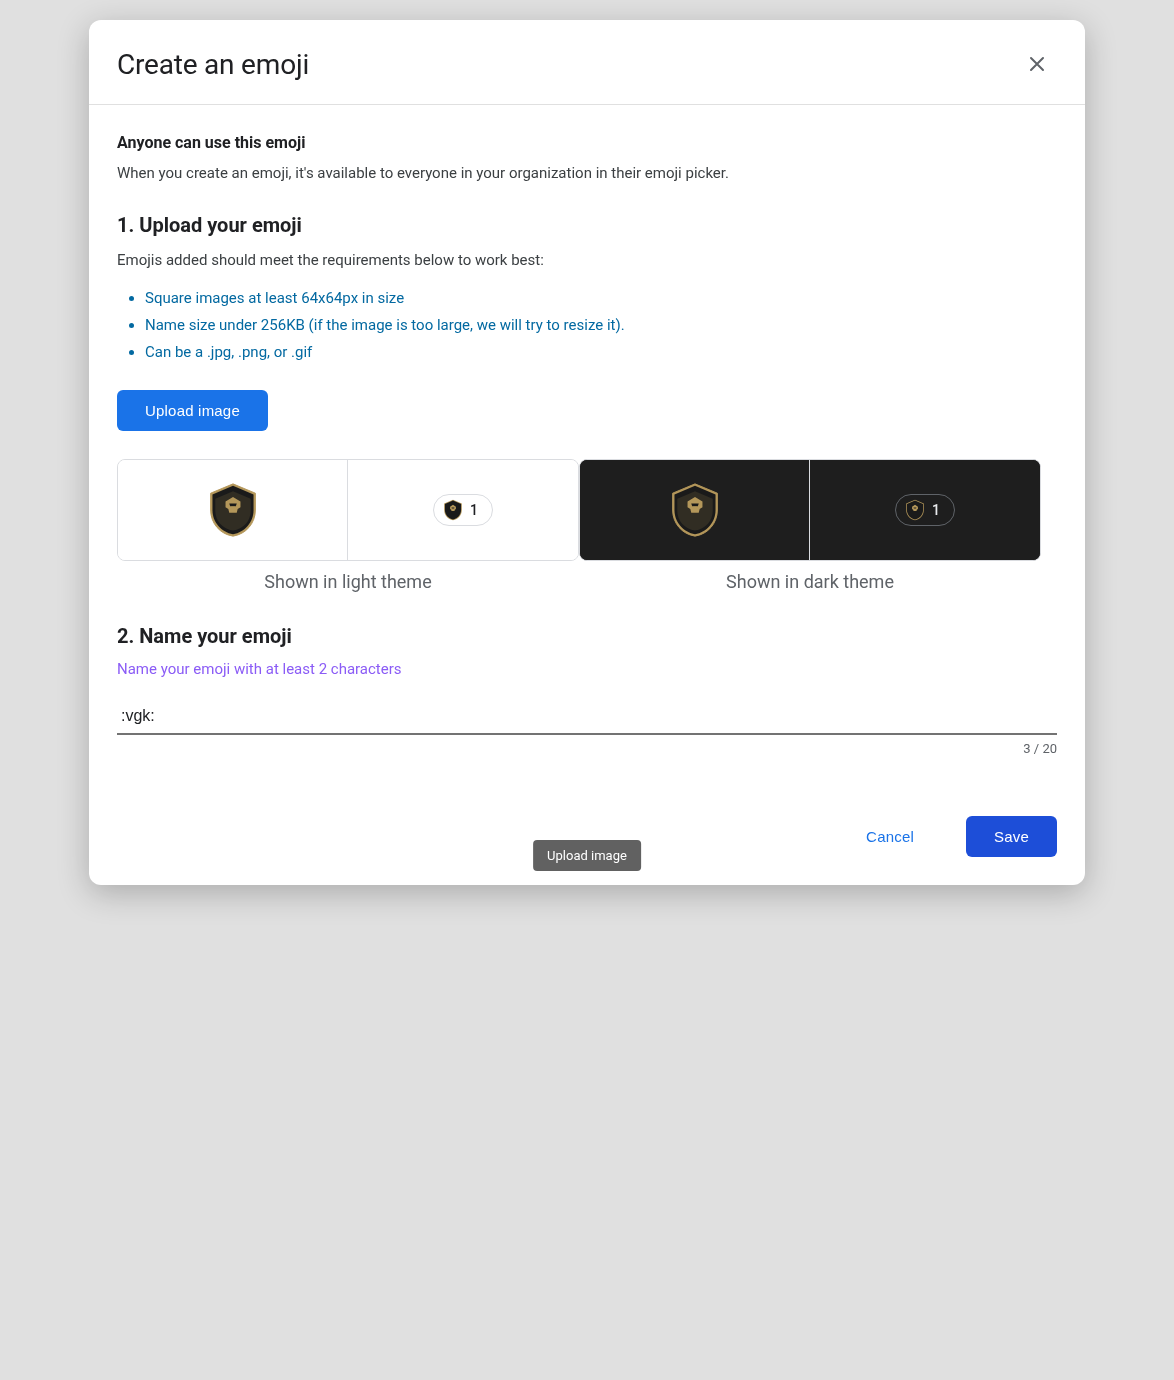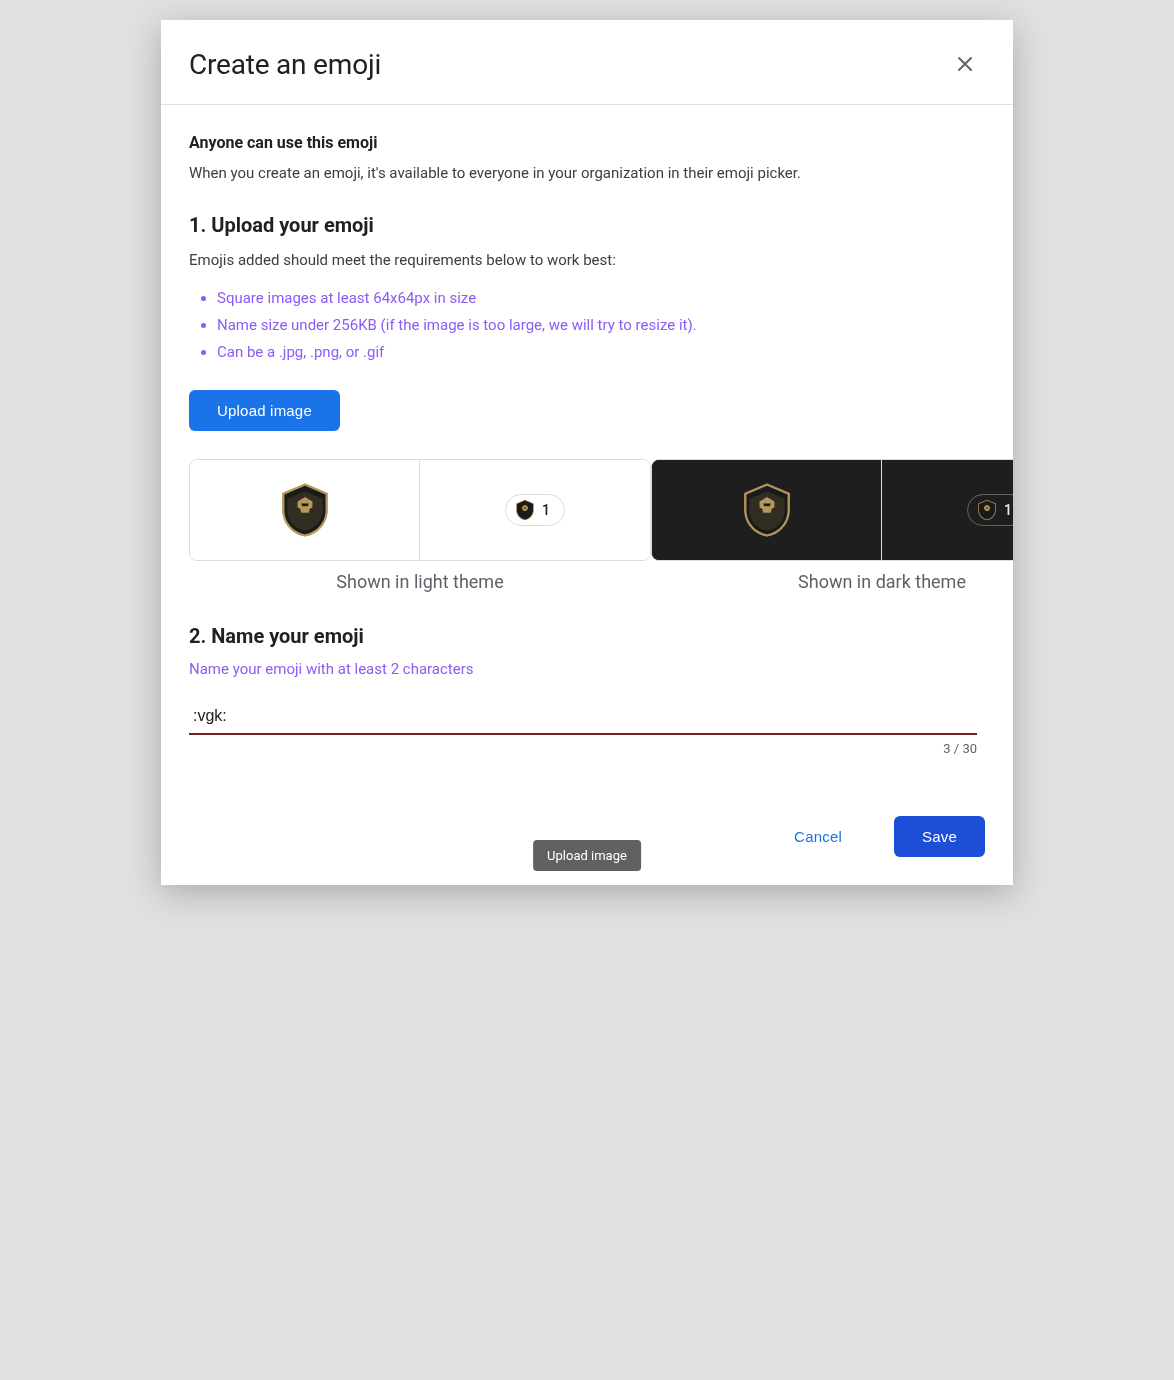--- a/index.html
+++ b/index.html
@@ -13,23 +13,23 @@
       background: #e0e0e0;
       display: flex;
       justify-content: center;
       align-items: flex-start;
       min-height: 1380px;
       padding: 20px;
     }
 
     .dialog-overlay {
       position: relative;
-      width: 852px;
+      width: 996px;
       background: #fff;
-      border-radius: 0;
+      border-radius: 12px;
       box-shadow: 0 8px 32px rgba(0,0,0,0.24);
       overflow: hidden;
     }
 
     .dialog-header {
       display: flex;
       justify-content: space-between;
       align-items: center;
       padding: 24px 28px 20px 28px;
       border-bottom: 1px solid #e0e0e0;
@@ -51,21 +51,21 @@
       display: flex;
       align-items: center;
       justify-content: center;
       border-radius: 50%;
       color: #5f6368;
       font-size: 22px;
       transition: background 0.2s;
     }
 
     .dialog-body {
-      padding: 28px 36px 24px 28px;
+      padding: 28px 28px 24px 28px;
       overflow-y: auto;
     }
 
     .section-info-title {
       font-size: 16px;
       font-weight: 700;
       color: #202124;
       margin-bottom: 10px;
     }
 
@@ -91,21 +91,21 @@
     }
 
     .requirements-list {
       list-style: disc;
       padding-left: 28px;
       margin-bottom: 24px;
     }
 
     .requirements-list li {
       font-size: 15px;
-      color: #8b5cf6;
+      color: #0369a1;
       line-height: 1.8;
     }
 
     .upload-btn {
       background: #1a73e8;
       color: #fff;
       border: none;
       border-radius: 6px;
       padding: 12px 28px;
       font-size: 15px;
@@ -199,21 +199,21 @@
       margin-bottom: 24px;
     }
 
     .emoji-name-desc {
       font-size: 15px;
       color: #8b5cf6;
       margin-bottom: 16px;
     }
 
     .name-input-container {
-      border-bottom: 2px solid #7f1d1d;
+      border-bottom: 2px solid #737373;
       padding: 12px 0 8px 0;
       margin-bottom: 6px;
     }
 
     .name-input {
       width: 100%;
       border: none;
       outline: none;
       font-size: 16px;
       color: #202124;
@@ -368,21 +368,21 @@
         <p class="preview-label">Shown in dark theme</p>
       </div>
     </div>
 
     <div class="step2-section">
       <h2 class="section-step-title">2. Name your emoji</h2>
       <p class="emoji-name-desc">Name your emoji with at least 2 characters</p>
       <div class="name-input-container">
         <input class="name-input" type="text" value=":vgk:" style="">
       </div>
-      <p class="char-count">3 / 30</p>
+      <p class="char-count">3 / 20</p>
     </div>
 
   </div>
 
   <div class="dialog-footer">
     <button class="cancel-btn">Cancel</button>
     <button class="save-btn">Save</button>
   </div>
 
   <div class="bottom-tooltip">Upload image</div>

